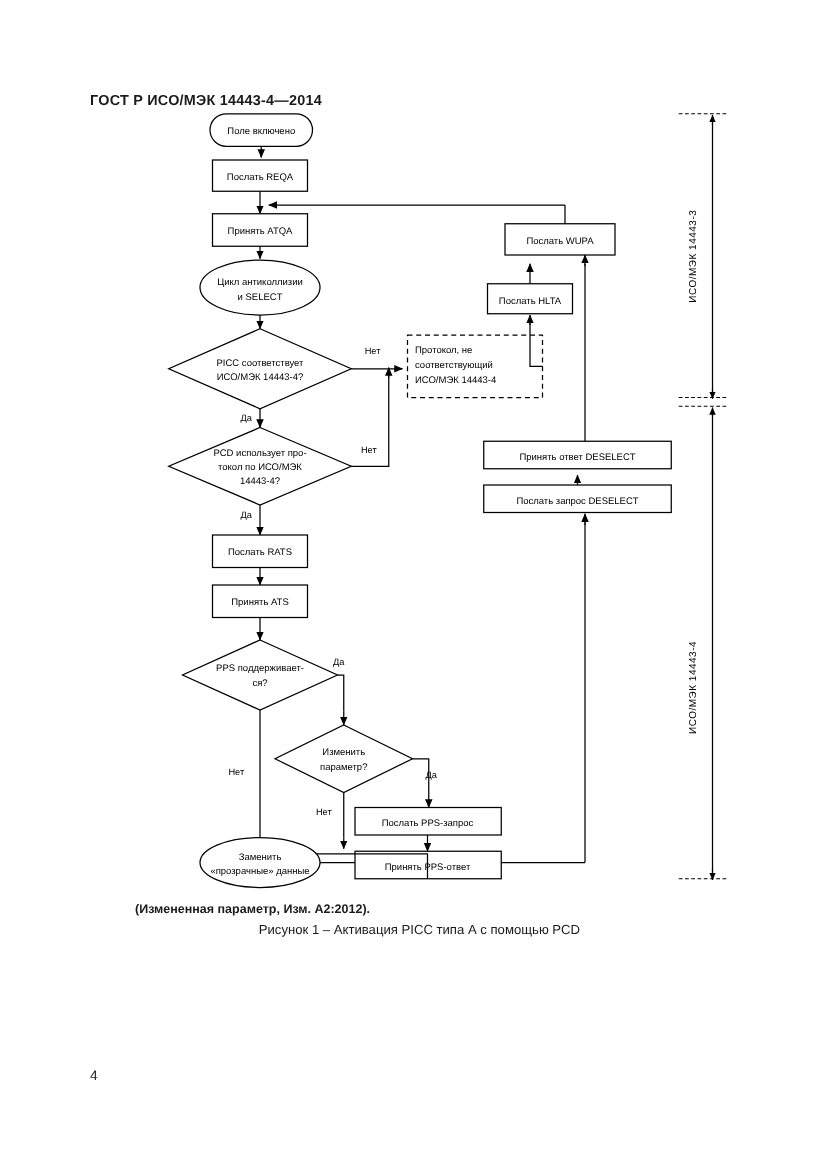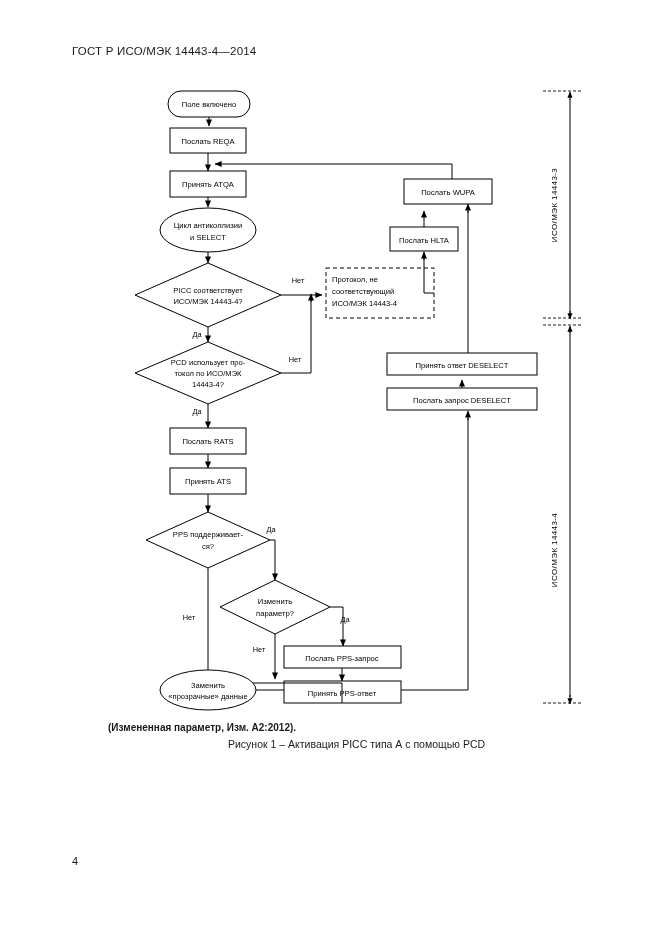--- a/index.html
+++ b/index.html
@@ -7,33 +7,33 @@
     width:661px;height:936px;
     background:#ffffff;
     font-family:"Liberation Sans", sans-serif;
     color:#1a1a1a;
     position:relative;
     overflow:hidden;
   }
   .page{position:absolute;left:0;top:0;width:661px;height:936px;}
 
   .hdr{
-    position:absolute;left:72px;top:45px;
-    font-size:11.5px;font-weight:normal;letter-spacing:.2px;
+    position:absolute;left:72px;top:75px;
+    font-size:11.5px;font-weight:bold;letter-spacing:.2px;
     white-space:nowrap;
   }
 
   .fig-svg{position:absolute;left:0;top:80px;}
 
   .caption-note{
     position:absolute;left:108px;top:722px;
     font-size:10px;font-weight:bold;white-space:nowrap;
   }
   .caption-fig{
-    position:absolute;left:228px;top:738px;
+    position:absolute;left:207px;top:738px;
     font-size:10.5px;white-space:nowrap;
   }
   .pageno{
     position:absolute;left:72px;top:855px;
     font-size:11px;
   }
 
   
   svg text{font-family:"Liberation Sans", sans-serif;font-size:7.6px;fill:#000;}
   svg .nd{font-size:7.6px;}

